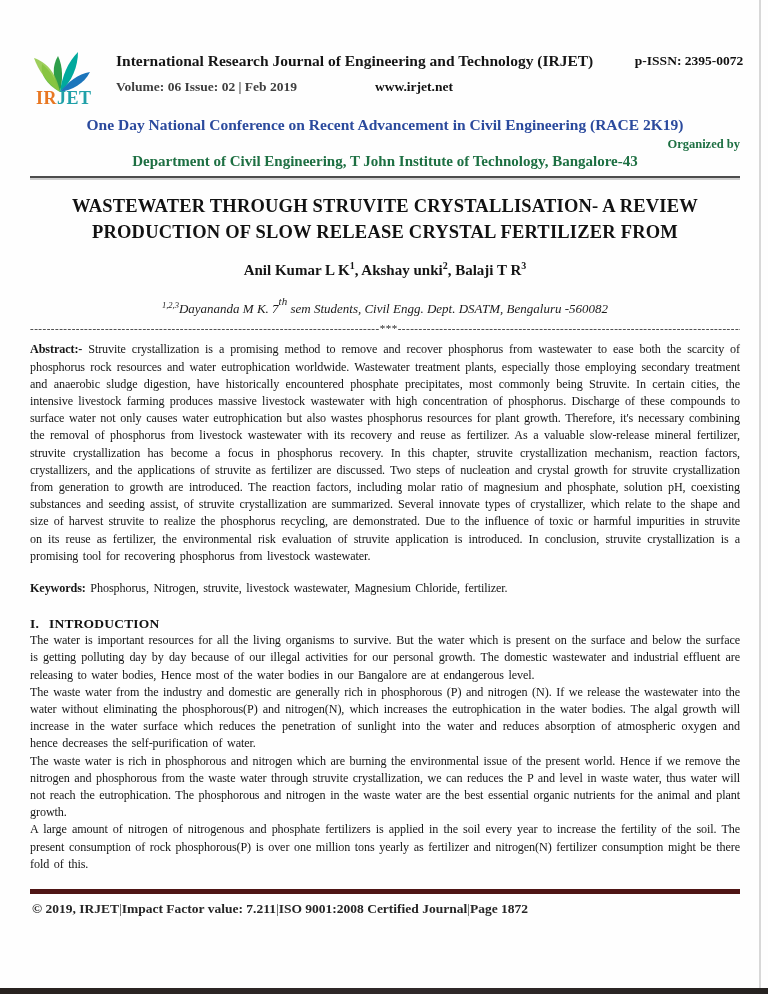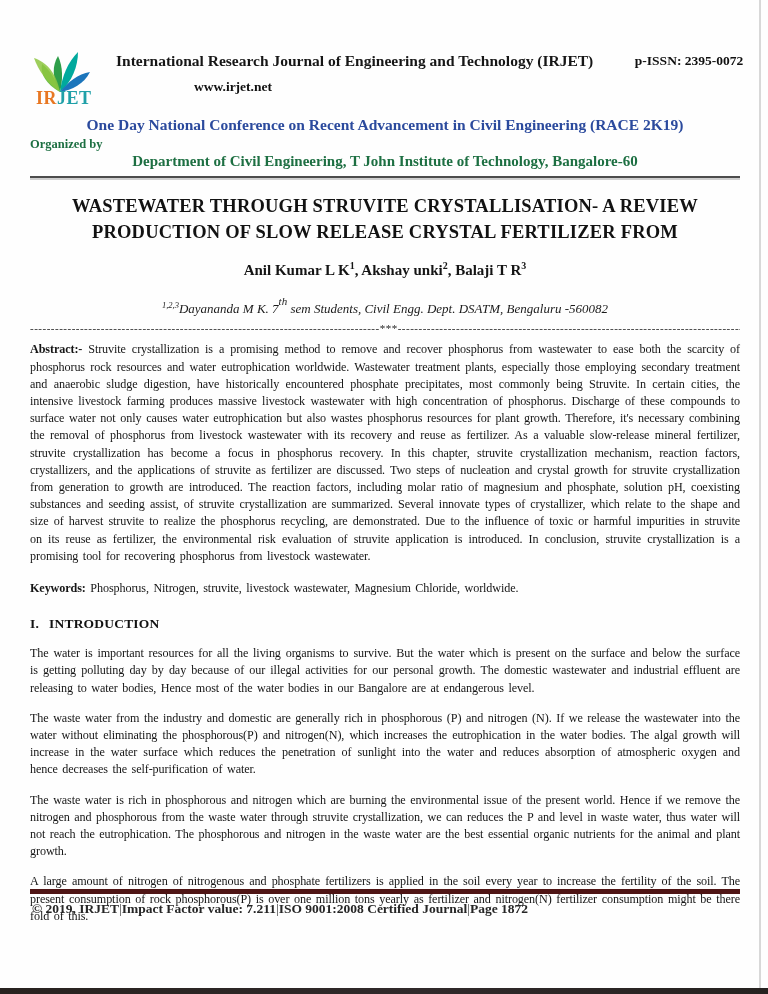--- a/index.html
+++ b/index.html
@@ -37,42 +37,42 @@
   .hdr-mid { flex: 1 1 auto; padding-left: 4px; }
   .hdr-right { flex: 0 0 150px; text-align: right; }
   .journal-name { font-size: 15.5px; font-weight: bold; color: #161616; line-height: 26px; white-space: nowrap; }
   .hdr-row2 { display: flex; line-height: 25px; }
   .volume-line { font-size: 13.5px; font-weight: bold; color: #3f3f3f; }
   .website { font-size: 13.5px; font-weight: bold; color: #101010; margin-left: 78px; text-align: center; }
   .issn { font-size: 13.5px; font-weight: bold; color: #101010; line-height: 26px; }
 
   .conf-line { text-align: center; font-size: 15.5px; font-weight: bold; color: #2b4a9d; margin-top: 6px; }
   .conf-date { text-align: center; font-size: 15px; font-weight: bold; color: #2b4a9d; margin-top: 2px; }
-  .organized { text-align: left; font-size: 12.5px; font-weight: bold; color: #1d6f42; margin-top: 3px; }
+  .organized { text-align: right; font-size: 12.5px; font-weight: bold; color: #1d6f42; margin-top: 3px; }
   .dept-line { text-align: center; font-size: 15px; font-weight: bold; color: #1d6f42; margin-top: 1px; }
   .hdr-rule { margin-top: 6px; height: 2px; background: #4c4c4c; box-shadow: 0 2px 0 #cfcfcf; }
 
   
   .paper-title { text-align: center; font-size: 18.5px; font-weight: bold; color: #121212; line-height: 26px; margin-top: 15px; letter-spacing: .2px; }
   .authors { text-align: center; font-size: 15px; font-weight: bold; color: #141414; margin-top: 15px; }
   .authors sup { font-size: 10px; }
   .affil { text-align: center; font-size: 13px; font-style: italic; color: #1a1a1a; margin-top: 19px; }
   .affil sup { font-size: 8.5px; font-style: italic; }
   .affil .big-sup { font-size: 11px; position: relative; top: -3px; }
 
   .dash-sep { margin-top: 5px; font-size: 11px; letter-spacing: .5px; white-space: nowrap; overflow: hidden; text-align: center; color: #222; }
 
   
   .body-text { font-size: 12.15px; line-height: 17.2px; text-align: justify; letter-spacing: -.1px; word-spacing: 1.6px; color: #151515; }
   .abstract { margin-top: 7px; }
   .lbl { font-weight: bold; }
   .keywords { margin-top: 15px; text-align: left; }
   .sec-heading { margin-top: 19px; font-size: 13.5px; font-weight: bold; color: #121212; letter-spacing: .2px; }
   .sec-heading .sec-num { margin-right: 10px; }
-  .para { margin-top: 13px; }
+  .para { }
 
   
   .footer { position: absolute; left: 30px; right: 28px; top: 889px; }
   .footer-rule { height: 2px; border-top: 3px solid #4f1515; border-bottom: 2px solid #4f1515; }
   .footer-row { display: flex; align-items: baseline; margin-top: 7px; font-size: 13.5px; font-weight: bold; color: #262626; padding: 0 4px 0 2px; }
   .footer-sep { color: #3a3a3a; font-weight: normal; }
 </style>
 </head>
 <body>
 
@@ -90,50 +90,51 @@
             <path d="M0,0 C-4,-20 -14,-30 -26,-34 C-22,-22 -12,-8 0,0 Z" fill="#8dc63f" opacity="0.85"></path>
           </g>
         </svg>
       </span>
       <span class="logo-word"><span class="logo-ir">IR</span><span class="logo-jet">JET</span></span>
     </div>
 
     <div class="hdr-mid">
       <div class="journal-name">International Research Journal of Engineering and Technology (IRJET)</div>
       <div class="hdr-row2">
+        <span class="volume-line">Volume: 06 Issue: 02 | Feb 2019</span>
         <span class="website">www.irjet.net</span>
       </div>
     </div>
 
     <div class="hdr-right">
       <div class="issn">p-ISSN: 2395-0072</div>
     </div>
   </div>
 
   <div class="conf-line">One Day National Conference on Recent Advancement in Civil Engineering (RACE 2K19)</div>
   <div class="organized">Organized by</div>
-  <div class="dept-line">Department of Civil Engineering, T John Institute of Technology, Bangalore-60</div>
+  <div class="dept-line">Department of Civil Engineering, T John Institute of Technology, Bangalore-43</div>
   <div class="hdr-rule"></div>
 
   <div class="paper-title">
     <div>WASTEWATER THROUGH STRUVITE CRYSTALLISATION- A REVIEW</div>
     <div>PRODUCTION OF SLOW RELEASE CRYSTAL FERTILIZER FROM</div>
   </div>
 
   <div class="authors">
     <span><span>Anil Kumar L K</span><sup>1</sup><span>, </span></span><span><span>Akshay unki</span><sup>2</sup><span>, </span></span><span><span>Balaji T R</span><sup>3</sup></span>
   </div>
 
   <div class="affil"><sup>1,2,3</sup><span>Dayananda M K. 7</span><sup class="big-sup">th</sup><span> sem Students, Civil Engg. Dept. DSATM, Bengaluru -560082</span></div>
 
   <div class="dash-sep"><span>------------------------------------------------------------------------------------</span><span>***</span><span>------------------------------------------------------------------------------------</span></div>
 
   <div class="body-text abstract"><span class="lbl">Abstract:-</span><span> Struvite crystallization is a promising method to remove and recover phosphorus from wastewater to ease both the scarcity of phosphorus rock resources and water eutrophication worldwide. Wastewater treatment plants, especially those employing secondary treatment and anaerobic sludge digestion, have historically encountered phosphate precipitates, most commonly being Struvite. In certain cities, the intensive livestock farming produces massive livestock wastewater with high concentration of phosphorus. Discharge of these compounds to surface water not only causes water eutrophication but also wastes phosphorus resources for plant growth. Therefore, it's necessary combining the removal of phosphorus from livestock wastewater with its recovery and reuse as fertilizer. As a valuable slow-release mineral fertilizer, struvite crystallization has become a focus in phosphorus recovery. In this chapter, struvite crystallization mechanism, reaction factors, crystallizers, and the applications of struvite as fertilizer are discussed. Two steps of nucleation and crystal growth for struvite crystallization from generation to growth are introduced. The reaction factors, including molar ratio of magnesium and phosphate, solution pH, coexisting substances and seeding assist, of struvite crystallization are summarized. Several innovate types of crystallizer, which relate to the shape and size of harvest struvite to realize the phosphorus recycling, are demonstrated. Due to the influence of toxic or harmful impurities in struvite on its reuse as fertilizer, the environmental risk evaluation of struvite application is introduced. In conclusion, struvite crystallization is a promising tool for recovering phosphorus from livestock wastewater.</span></div>
 
-  <div class="body-text keywords"><span class="lbl">Keywords:</span><span> Phosphorus, Nitrogen, struvite, livestock wastewater, Magnesium Chloride, worldwide.</span></div>
+  <div class="body-text keywords"><span class="lbl">Keywords:</span><span> Phosphorus, Nitrogen, struvite, livestock wastewater, Magnesium Chloride, fertilizer.</span></div>
 
   <div class="sec-heading"><span class="sec-num">I.</span><span>INTRODUCTION</span></div>
 
   <p class="body-text para">The water is important resources for all the living organisms to survive. But the water which is present on the surface and below the surface is getting polluting day by day because of our illegal activities for our personal growth. The domestic wastewater and industrial effluent are releasing to water bodies, Hence most of the water bodies in our Bangalore are at endangerous level.</p>
   <p class="body-text para">The waste water from the industry and domestic are generally rich in phosphorous (P) and nitrogen (N). If we release the wastewater into the water without eliminating the phosphorous(P) and nitrogen(N), which increases the eutrophication in the water bodies. The algal growth will increase in the water surface which reduces the penetration of sunlight into the water and reduces absorption of atmospheric oxygen and hence decreases the self-purification of water.</p>
   <p class="body-text para">The waste water is rich in phosphorous and nitrogen which are burning the environmental issue of the present world. Hence if we remove the nitrogen and phosphorous from the waste water through struvite crystallization, we can reduces the P and level in waste water, thus water will not reach the eutrophication. The phosphorous and nitrogen in the waste water are the best essential organic nutrients for the animal and plant growth.</p>
   <p class="body-text para">A large amount of nitrogen of nitrogenous and phosphate fertilizers is applied in the soil every year to increase the fertility of the soil. The present consumption of rock phosphorous(P) is over one million tons yearly as fertilizer and nitrogen(N) fertilizer consumption might be there fold of this.</p>
 
   <div class="footer">
     <div class="footer-rule"></div>

